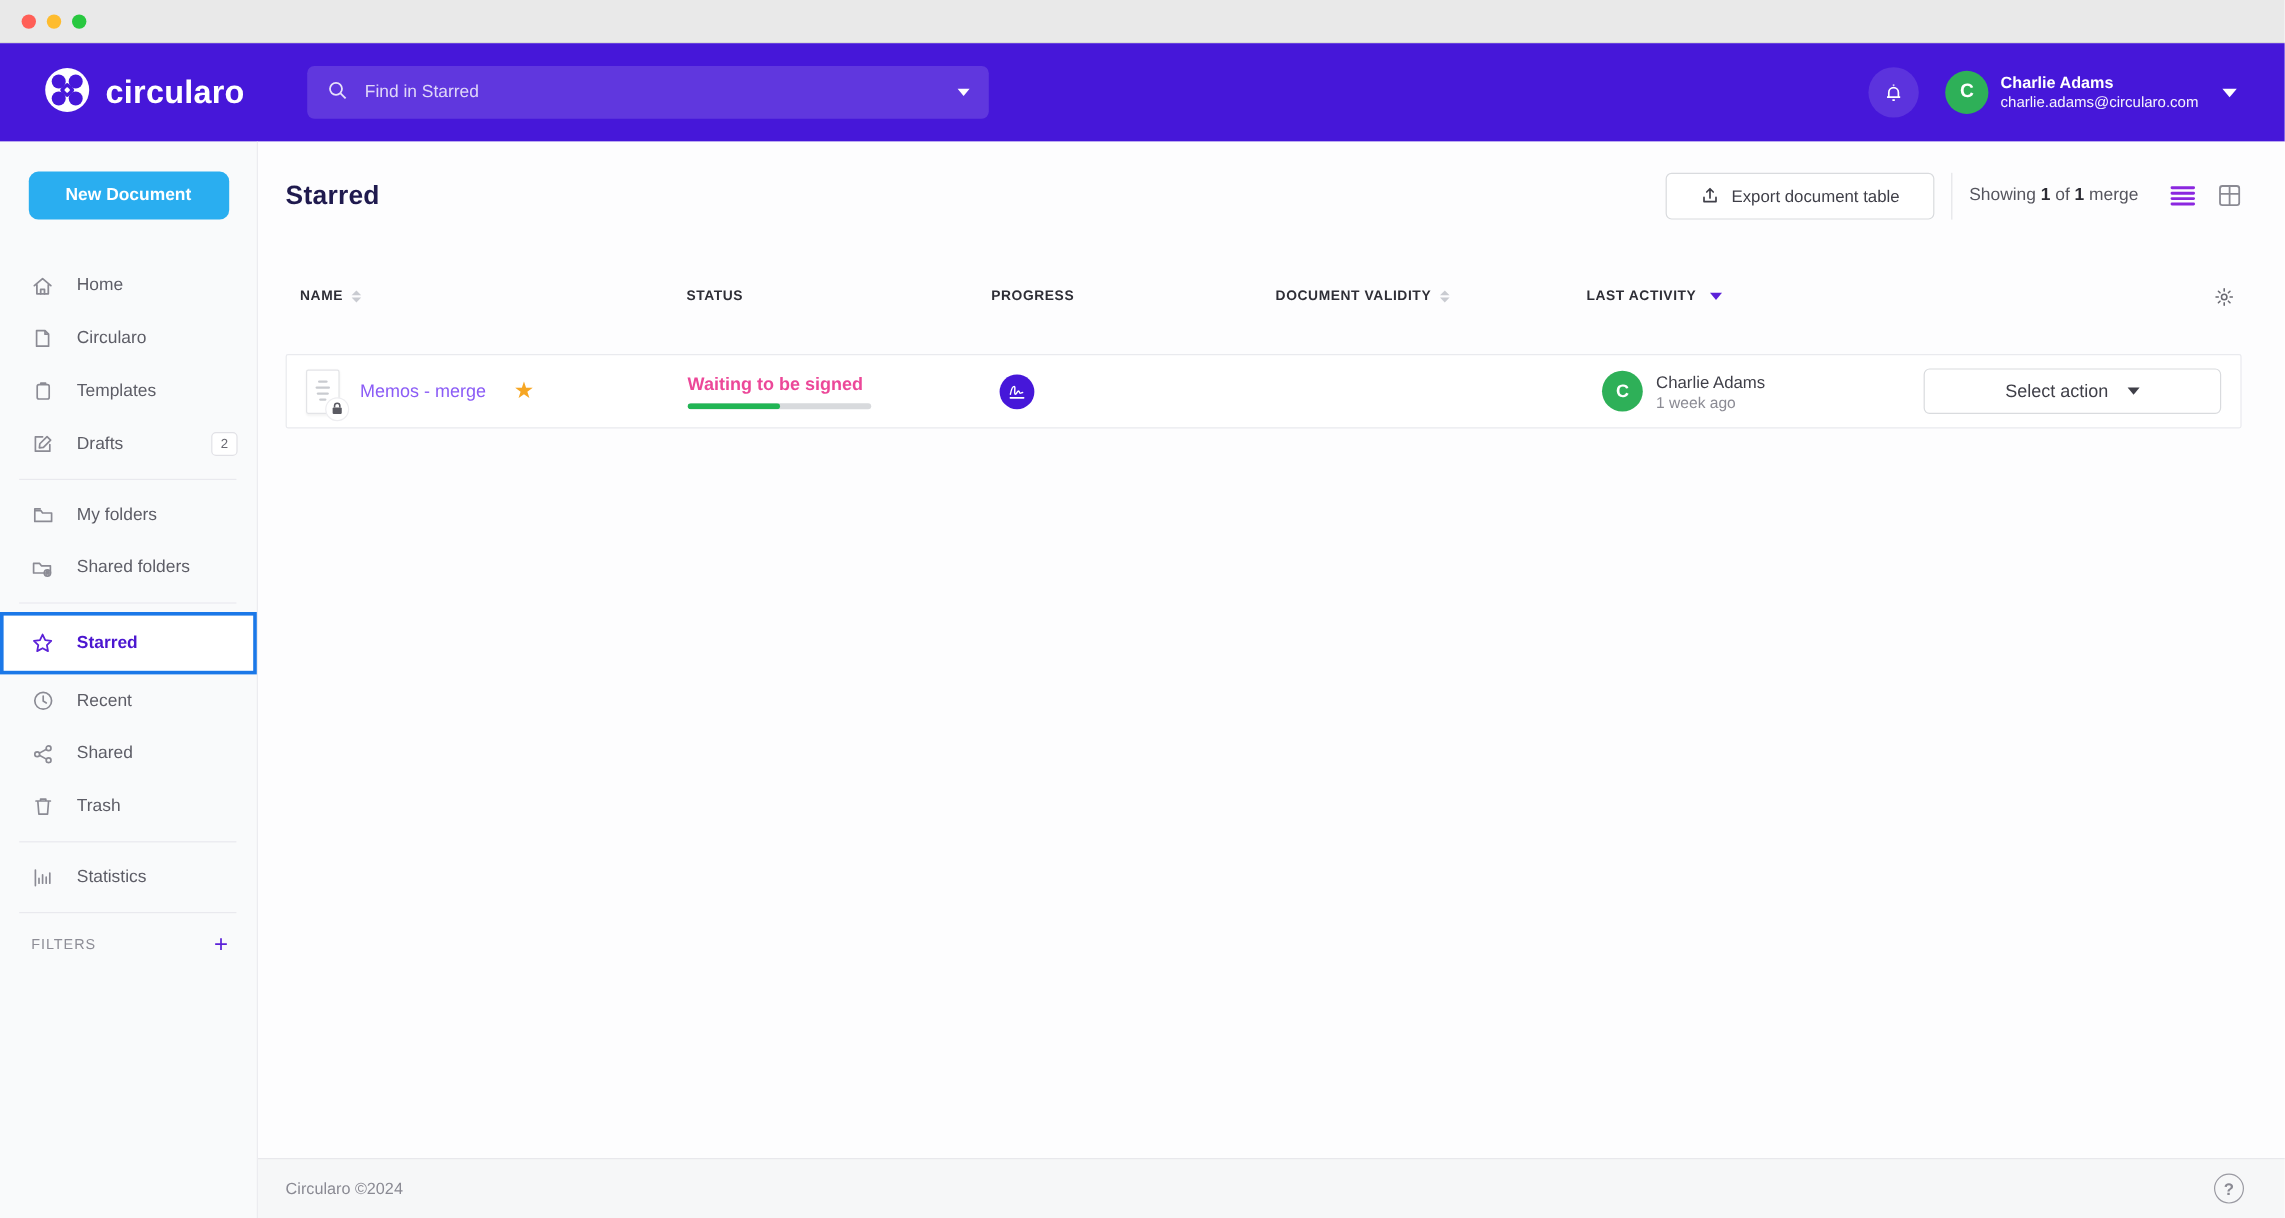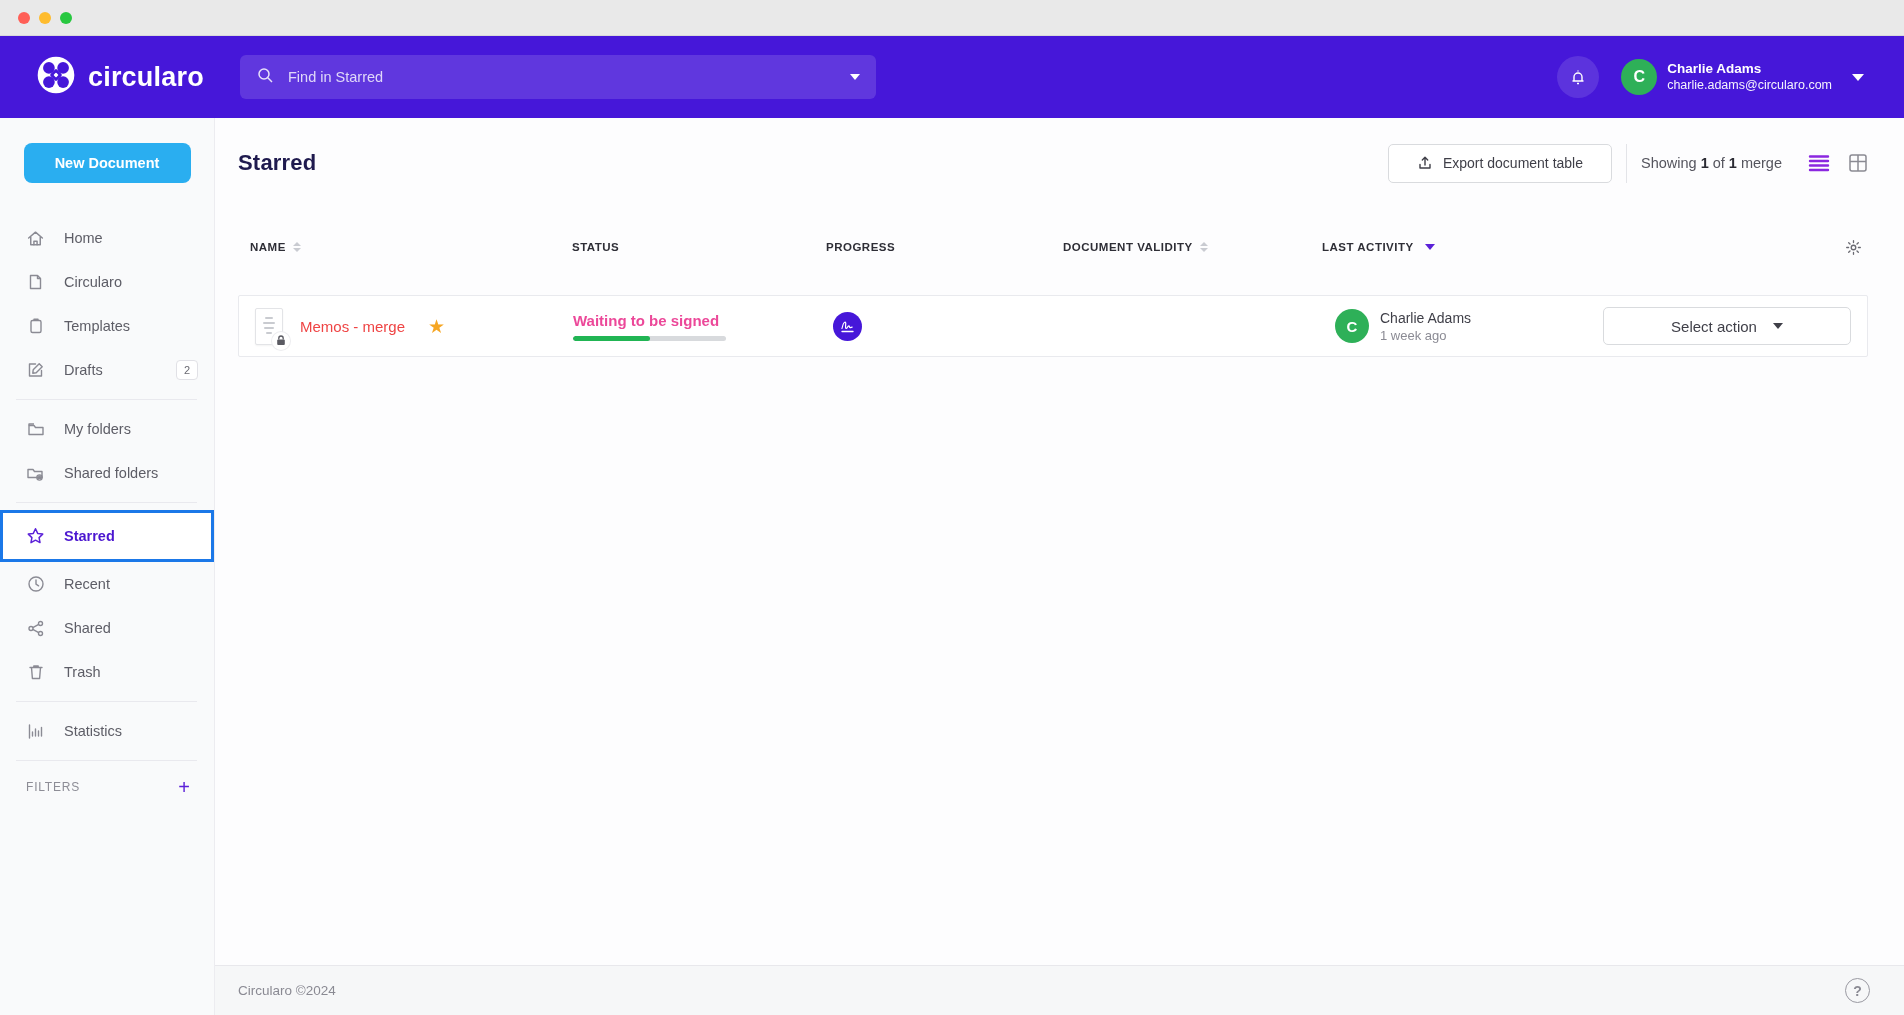--- a/index.html
+++ b/index.html
@@ -10,21 +10,21 @@
   .titlebar { height:36px; background:#e9e9e9; border-bottom:1px solid #d9d9d9;
     display:flex; align-items:center; padding-left:18px; }
   .lights { display:flex; gap:9px; }
   .light { width:12px; height:12px; border-radius:50%; }
   .light.red{ background:#ff5f57; } .light.yellow{ background:#febc2e; } .light.green{ background:#28c840; }
 
   
   .appbar { height:82px; background:#4617d9; display:flex; align-items:center; padding:0 40px 0 36px; }
   .brand { display:flex; align-items:center; gap:12px; width:204px; }
   .brand-name { color:#fff; font-size:27px; font-weight:800; letter-spacing:.2px; }
-  .searchbar { margin-left:0; width:636px; height:44px; background:rgba(255,255,255,.14);
+  .searchbar { margin-left:16px; width:568px; height:44px; background:rgba(255,255,255,.14);
     border-radius:6px; display:flex; align-items:center; padding:0 16px; gap:14px; }
   .searchbar input { flex:1; background:transparent; border:none; outline:none; color:#fff; font-size:14.5px;
     font-family:inherit; }
   .searchbar input::placeholder { color:rgba(255,255,255,.8); }
   .caret-down { width:0; height:0; border-left:6px solid transparent; border-right:6px solid transparent;
     border-top:7px solid #fff; }
   .appbar-right { margin-left:auto; display:flex; align-items:center; gap:22px; }
   .bell-wrap { width:42px; height:42px; border-radius:50%; background:rgba(255,255,255,.12);
     display:flex; align-items:center; justify-content:center; }
   .userchip { display:flex; align-items:center; gap:10px; }
@@ -85,21 +85,21 @@
     display:flex; align-items:center; }
   .row .col-name { display:flex; align-items:center; gap:17px; padding-left:16px; }
   .docicon { position:relative; width:28px; height:37px; background:#fff; border:1px solid #e3e4e7;
     border-radius:2px; box-shadow:0 1px 2px rgba(0,0,0,.05); }
   .docicon .lines { position:absolute; top:8px; left:7px; right:7px; display:flex; flex-direction:column; gap:3px; align-items:center;}
   .docicon .lines i { height:2px; background:#c9cbd0; border-radius:1px; display:block; }
   .docicon .lines i:nth-child(1){width:8px;} .docicon .lines i:nth-child(2){width:12px;}
   .docicon .lines i:nth-child(3){width:10px;} .docicon .lines i:nth-child(4){width:6px;}
   .lockbadge { position:absolute; right:-8px; bottom:-6px; width:18px; height:18px; border-radius:50%;
     background:#fff; box-shadow:0 0 0 1px #ededf0; display:flex; align-items:center; justify-content:center; }
-  .doc-name { font-size:15px; color:#ef4444; }
+  .doc-name { font-size:15px; color:#8b5cf6; }
   .star-gold { color:#f6a623; font-size:19px; margin-left:6px; }
   .status-txt { font-size:15px; font-weight:600; color:#ec4899; }
   .pbar { margin-top:7px; width:153px; height:5px; background:#d8dadd; border-radius:3px; overflow:hidden; }
   .pbar > i { display:block; height:100%; background:#21b554; border-radius:3px; }
   .sig-circle { width:29px; height:29px; border-radius:50%; background:#4617d9; margin-left:6px;
     display:flex; align-items:center; justify-content:center; cursor:pointer; }
   .activity { display:flex; align-items:center; gap:11px; padding-left:12px; }
   .avatar-sm { width:34px; height:34px; border-radius:50%; background:#2eb058; color:#fff;
     display:flex; align-items:center; justify-content:center; font-weight:700; font-size:15px; }
   .act-name { font-size:14px; color:#3f3f48; line-height:1.35; }

